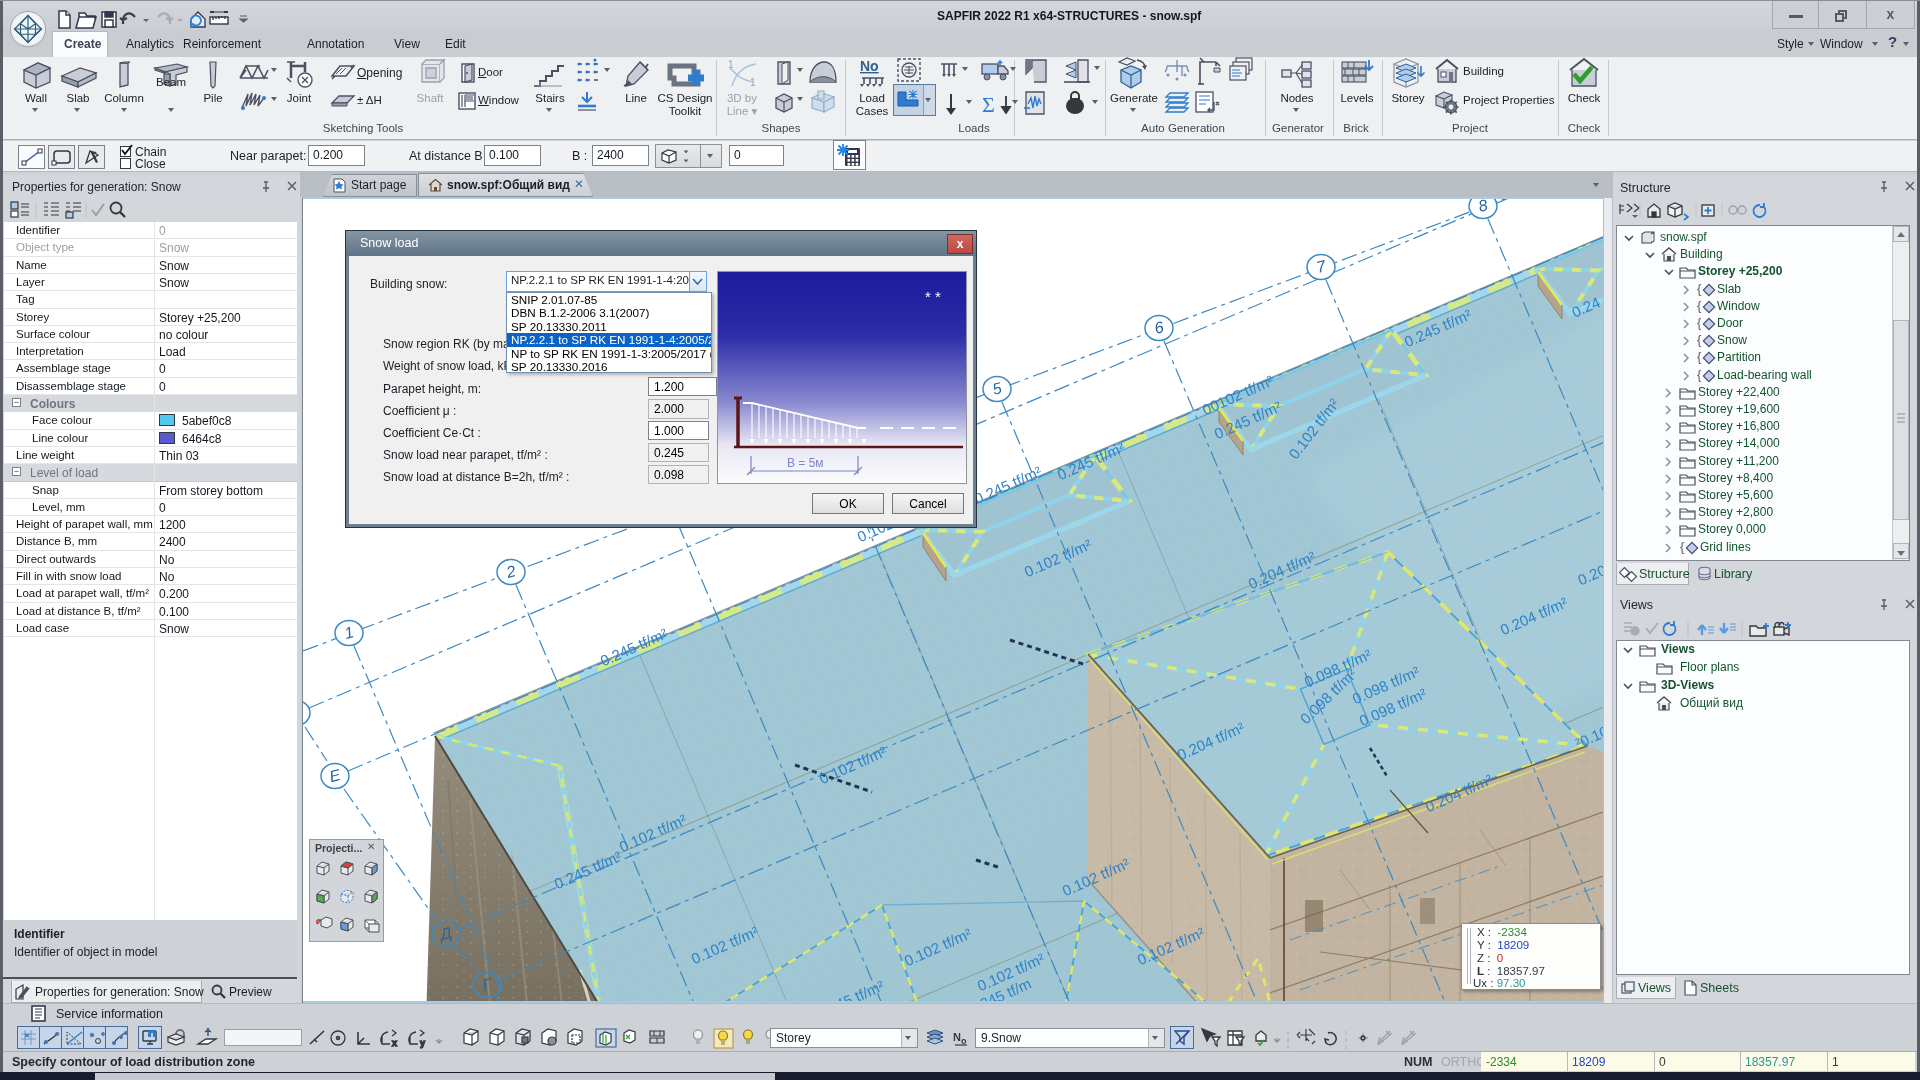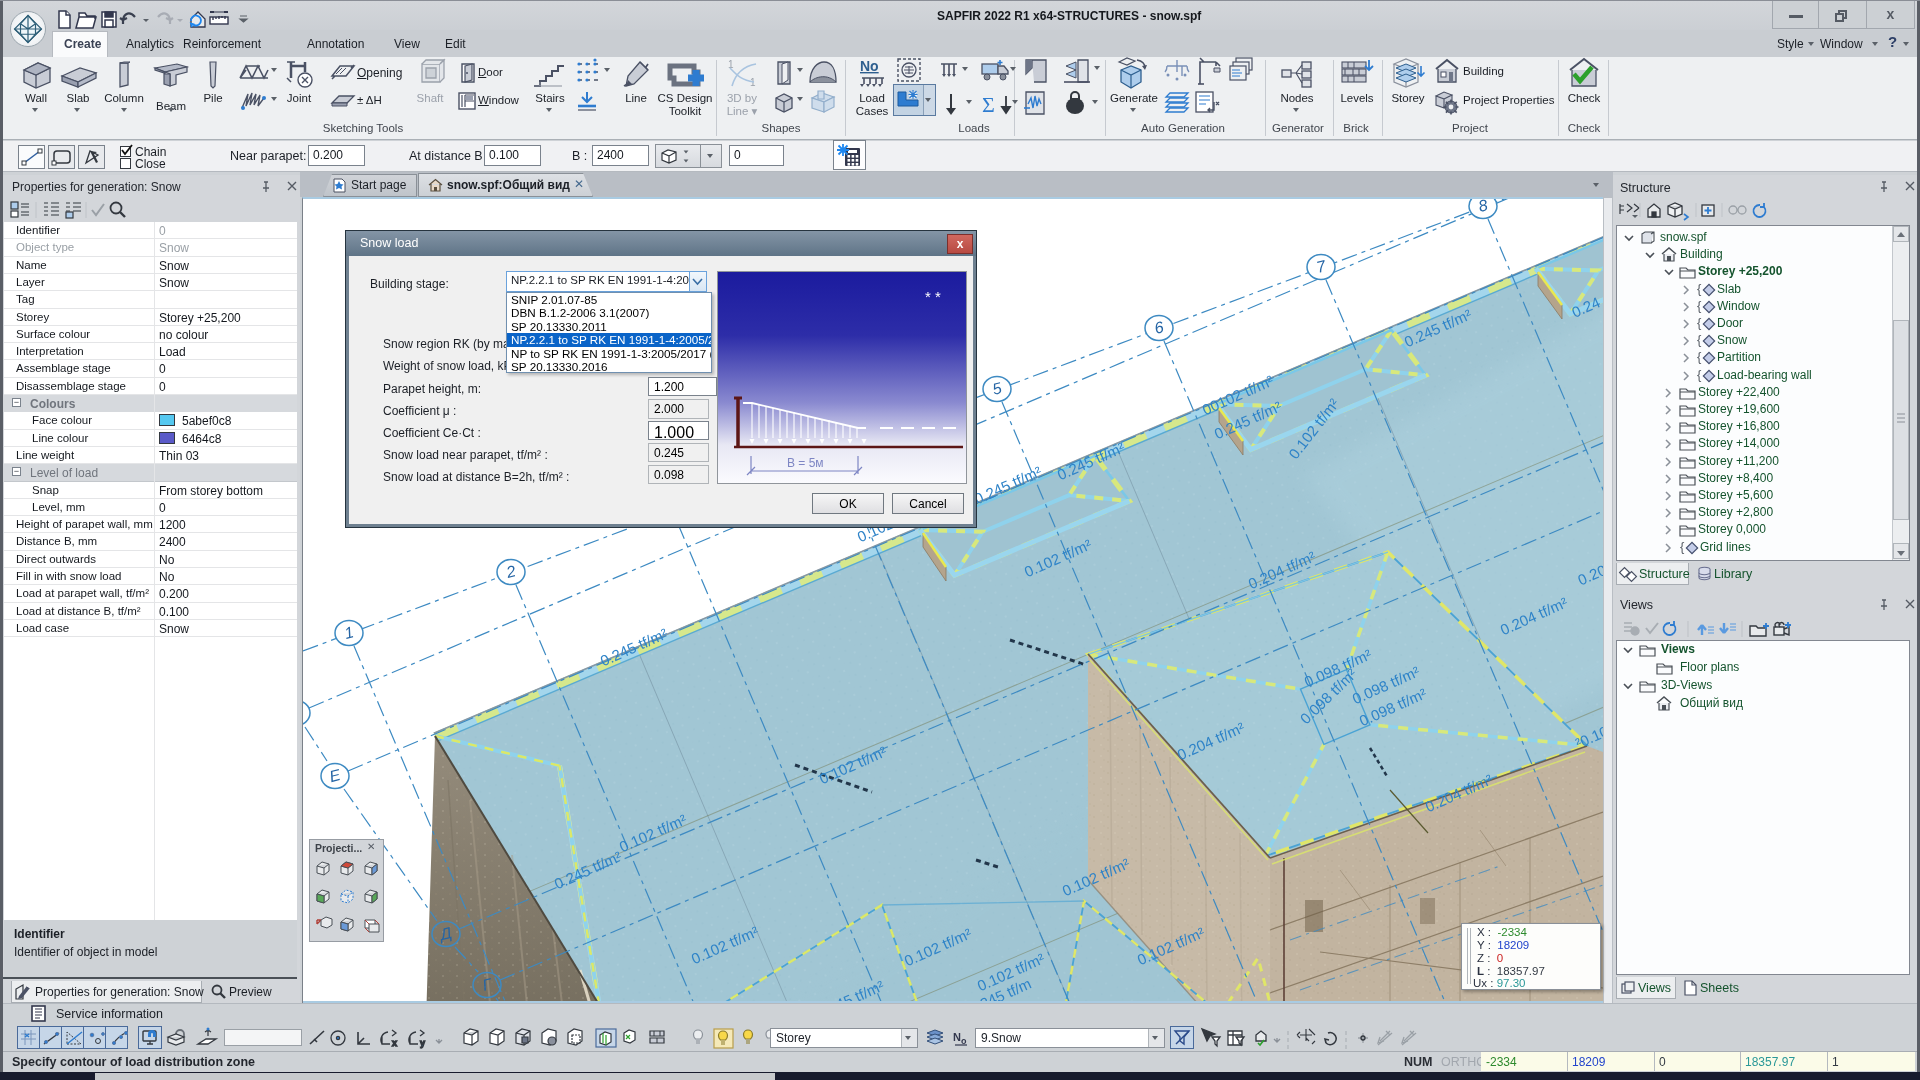--- a/index.html
+++ b/index.html
@@ -123,21 +123,21 @@
       <path d="M7,3 L15,3 L15,25 L7,27 Z" fill="#c9cdd6" stroke="#4a5164" stroke-width="1.3"></path>
       <path d="M7,3 L11,2 L17,2 L15,3 Z" fill="#aeb4c2" stroke="#4a5164" stroke-width="1"></path>
     </svg>
 <div class="rlab" style="left:100px;top:92px;width:48px">Column</div>
     <div class="car" style="left:121px;top:108px"></div>
 <svg class="ric" style="left:152px;top:60px" width="38" height="30" viewBox="0 0 38 30">
       <path d="M3,8 L25,4 L35,7 L13,12 Z" fill="#b4bac8" stroke="#4a5164" stroke-width="1.2"></path>
       <path d="M13,12 L35,7 L35,12 L24,15 L24,24 L18,26 L18,14 Z" fill="#c9cdd6" stroke="#4a5164" stroke-width="1.2"></path>
       <path d="M3,8 L13,12 L13,14 L18,14 L18,26 L12,24 L12,13 L3,10 Z" fill="#9aa0b0" stroke="#4a5164" stroke-width="1.2"></path>
     </svg>
-<div class="rlab" style="left:151px;top:100px;width:40px">Beam</div>
+<div class="rlab" style="left:151px;top:76px;width:40px">Beam</div>
     <div class="car" style="left:168px;top:108px"></div>
 <svg class="ric" style="left:205px;top:60px" width="16" height="30" viewBox="0 0 16 30">
       <path d="M5,2 L11,2 L10,26 L8,28 L6,26 Z" fill="#c9cdd6" stroke="#4a5164" stroke-width="1.2"></path>
     </svg>
 <div class="rlab" style="left:193px;top:92px;width:40px">Pile</div>
 <svg class="ric" style="left:238px;top:62px" width="32" height="20" viewBox="0 0 32 20">
       <path d="M2,16 L8,4 L14,16 L20,4 L26,16 L30,8 M2,16 h28 M2,16 L8,8 M8,4 h14" fill="none" stroke="#4a5164" stroke-width="1.6"></path>
     </svg>
 <div class="car" style="left:271px;top:68px"></div>
 <svg class="ric" style="left:240px;top:90px" width="28" height="22" viewBox="0 0 28 22">
@@ -726,31 +726,31 @@
 <div class="txt" style="left:1477px;top:939px;font-size:11.5px;color:#2a3140">Y :&nbsp;&nbsp;<span style="color:#2244cc">18209</span></div>
 <div class="txt" style="left:1477px;top:952px;font-size:11.5px;color:#2a3140">Z :&nbsp;&nbsp;<span style="color:#cc2222">0</span></div>
 <div class="txt" style="left:1477px;top:965px;font-size:11.5px;color:#2a3140;font-weight:bold">L<span style="font-weight:normal"> :&nbsp;&nbsp;<span style="color:#333a44">18357.97</span></span></div>
 <div class="txt" style="left:1473px;top:977px;font-size:11.5px;color:#2a3140">Ux :&nbsp;<span style="color:#2a9898">97.30</span></div>
 
 <div class="abs" style="left:345px;top:230px;width:632px;height:298px;background:#f0f0f0;border:1px solid #26343f;outline:none;box-shadow:0 0 0 0"></div>
 <div class="abs" style="left:346px;top:231px;width:630px;height:296px;border:3px solid #6e8090"></div>
 <div class="abs" style="left:346px;top:231px;width:630px;height:25px;background:linear-gradient(#8495a6,#5f7487)"></div>
 <div class="txt" style="left:360px;top:236px;font-size:12.5px;color:#fff">Snow load</div>
 <div class="abs" style="left:947px;top:234px;width:26px;height:20px;background:linear-gradient(#d0685f,#b84a42);border:1px solid #7c2f2c;color:#fff;font-size:12px;font-weight:bold;text-align:center;line-height:18px">x</div>
-<div class="txt" style="left:370px;top:277px;font-size:12px">Building stage:</div>
+<div class="txt" style="left:370px;top:277px;font-size:12px">Building snow:</div>
 <div class="txt" style="left:383px;top:337px;font-size:12px">Snow region RK (by map :</div>
 <div class="txt" style="left:383px;top:359px;font-size:12px">Weight of snow load, kPa</div>
 <div class="txt" style="left:383px;top:382px;font-size:12px">Parapet height, m:</div>
 <div class="txt" style="left:383px;top:404px;font-size:12px">Coefficient μ :</div>
 <div class="txt" style="left:383px;top:426px;font-size:12px">Coefficient Ce·Ct :</div>
 <div class="txt" style="left:383px;top:448px;font-size:12px">Snow load near parapet, tf/m² :</div>
 <div class="txt" style="left:383px;top:470px;font-size:12px">Snow load at distance B=2h, tf/m² :</div>
 <div class="abs" style="left:648px;top:377px;width:69px;height:19px;background:#fff;border:1px solid #7a828c;font-size:12px;padding:2px 0 0 5px">1.200</div>
 <div class="abs" style="left:648px;top:399px;width:61px;height:19px;background:#f0f0f0;border:1px solid #b0b4b8;font-size:12px;padding:2px 0 16px 5px">2.000</div>
-<div class="abs" style="left:648px;top:421px;width:61px;height:19px;background:#fff;border:1px solid #7a828c;font-size:16px;padding:2px 12px 0 5px">1.000</div>
+<div class="abs" style="left:648px;top:421px;width:61px;height:19px;background:#fff;border:1px solid #7a828c;font-size:12px;padding:2px 12px 0 5px">1.000</div>
 <div class="abs" style="left:648px;top:443px;width:61px;height:19px;background:#f0f0f0;border:1px solid #b0b4b8;font-size:12px;padding:2px 18px 0 5px">0.245</div>
 <div class="abs" style="left:648px;top:465px;width:61px;height:19px;background:#f0f0f0;border:1px solid #b0b4b8;font-size:12px;padding:2px 0 0 5px">0.098</div>
 
 <div class="abs" style="left:717px;top:271px;width:250px;height:213px;border:1px solid #90959b;background:linear-gradient(#1b1b9e 0%,#2d2da8 30%,#8a8ad0 62%,#e8e8f4 82%,#fbfbfe 100%)"></div>
 <div class="txt" style="left:925px;top:288px;font-size:15px;color:#fff">* *</div>
 <svg class="abs" style="left:717px;top:271px" width="250" height="213" viewBox="0 0 250 213">
 <g stroke="#5c1616" fill="none">
 <path d="M21,127 v49" stroke-width="3.5"></path>
         <path d="M17,127 h8" stroke-width="3"></path>
 <path d="M17,176 h229" stroke-width="2.5"></path>
@@ -1189,21 +1189,21 @@
         <path d="M1,6 h15" stroke="#4a5057" stroke-width="1"></path>
       </svg>
 <div class="trow" style="left:1680px;top:660px;">Floor plans</div>
 <svg class="abs" style="left:1623px;top:682px" width="10" height="8">
         <path d="M1,2 l4,4 4,-4" stroke="#4a5057" stroke-width="1.6" fill="none"></path>
       </svg>
 <svg class="abs" style="left:1639px;top:679px" width="17" height="14" viewBox="0 0 17 14">
         <path d="M1,3 h6 l2,2 h7 v8 h-15 z" fill="#fafbfd" stroke="#4a5057" stroke-width="1.2"></path>
         <path d="M1,6 h15" stroke="#4a5057" stroke-width="1"></path>
       </svg>
-<div class="trow" style="left:1661px;top:678px;font-weight:normal;">3D-Views</div>
+<div class="trow" style="left:1661px;top:678px;font-weight:bold;">3D-Views</div>
 <svg class="abs" style="left:1656px;top:696px" width="17" height="15" viewBox="0 0 17 15">
         <path d="M1,7 L8,1 L15,7" fill="none" stroke="#4a5057" stroke-width="1.5"></path>
         <path d="M3,7 v7 h10 v-7" fill="#eceef2" stroke="#4a5057" stroke-width="1.2"></path>
         <rect x="6" y="9" width="4" height="5" fill="#4a5057"></rect>
       </svg>
 <div class="trow" style="left:1680px;top:696px;">Общий вид</div>
 </div>
 
 <div class="abs" style="left:1616px;top:977px;width:60px;height:22px;background:#eceef0;border:1px solid #a8adb3;border-top:none"></div>
 <svg class="abs" style="left:1620px;top:980px" width="16" height="16" viewBox="0 0 16 16">

